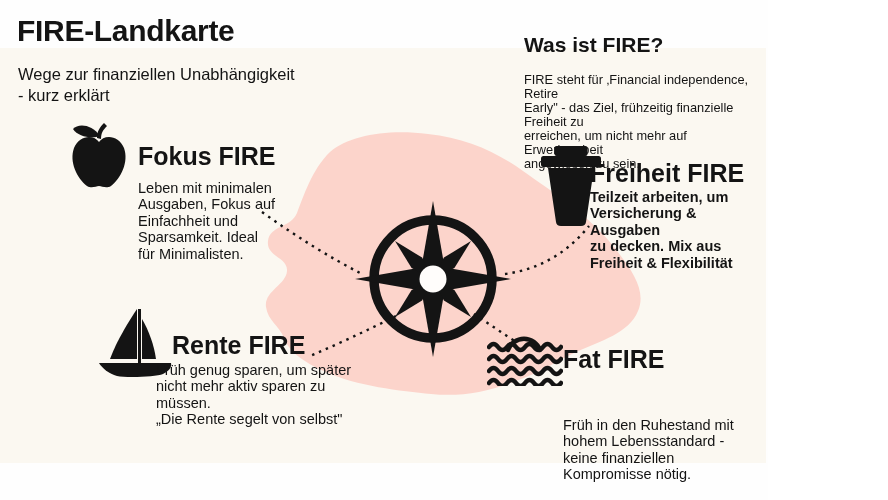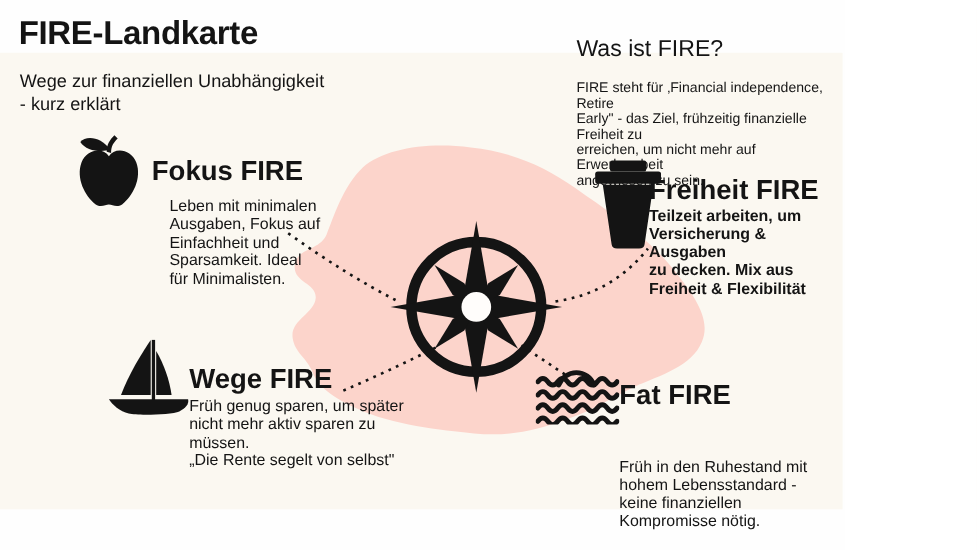--- a/index.html
+++ b/index.html
@@ -17,30 +17,30 @@
   .blob { fill: var(--blob-color, #fcd4cb); }
   .dash { fill:none; stroke: var(--ink-color,#141414); stroke-width:2.4; stroke-dasharray:2.5 5; }
   .ink { fill: var(--ink-color,#141414); }
   .ring { fill:none; stroke: var(--ink-color,#141414); stroke-width:9.5; }
   .stroke-ink { fill:none; stroke: var(--ink-color,#141414); stroke-linecap:round; }
   .hole { fill: var(--hole-color,#fffdfb); }
   .icon { position:absolute; }
   .txt { position:absolute; white-space:pre-line; }
   .page-title   { left:17px; top:14px; font-size:30px; font-weight:bold; letter-spacing:-0.3px; }
   .page-sub     { left:18px; top:52px; font-size:16.5px; line-height:20.5px;margin-top:12px; }
-  .info-h       { left:524px; top:33px; font-size:21px; font-weight:normal; }
+  .info-h       { left:524px; top:33px; font-size:21px; font-weight:bold; }
   .info-b       { left:524px; top:73px; font-size:12.8px; line-height:14px; }
   .sec-h        { font-size:25px; font-weight:bold; }
   .sec-b        { font-size:14.5px; line-height:16.4px; }
   .lean-h    { left:138px; top:142px; }
-  .lean-b    { left:138px; top:180px;margin-left:16px; }
+  .lean-b    { left:138px; top:180px; }
   .barista-h { left:590px; top:159px; }
   .barista-b { left:590px; top:189px;font-weight:bold; }
   .coast-h   { left:172px; top:331px; }
-  .coast-b   { left:172px; top:362px; }
+  .coast-b   { left:156px; top:362px; }
   .fat-h     { left:563px; top:345px; }
   .fat-b     { left:563px; top:380px;margin-top:37px; }
   section { display:contents; }
 </style>
 </head>
 <body>
 
 <div class="stage">
 
   <div class="canvas-panel"></div>
@@ -128,21 +128,21 @@
   </section>
 
   
   <section>
     <svg class="icon" style="left:96px;top:306px;width:78px;height:74px" viewBox="0 0 78 74">
       <path class="ink" d="M41,3 C33,15 21,34 14,53 L41,53 Z"></path>
       <path class="ink" d="M46,13 C53,25 58,39 60,53 L46,53 Z"></path>
       <rect class="ink" x="42" y="3" width="3" height="58"></rect>
       <path class="ink" d="M3,57 L75,57 C76,61 73,65 67,68 C60,71 30,72 21,70 C13,68 6,62 3,57 Z"></path>
     </svg>
-    <div class="txt sec-h coast-h">Wege FIRE</div>
+    <div class="txt sec-h coast-h">Rente FIRE</div>
     <div class="txt sec-b coast-b">Früh genug sparen, um später
 nicht mehr aktiv sparen zu
 müssen.
 „Die Rente segelt von selbst"</div>
   </section>
 
   
   <section>
     <svg class="icon" style="left:487px;top:330px;width:76px;height:56px" viewBox="0 0 76 56">
       <path class="stroke-ink" stroke-width="4.5" d="M21,20 A17,17 0 0 1 53,20"></path>

